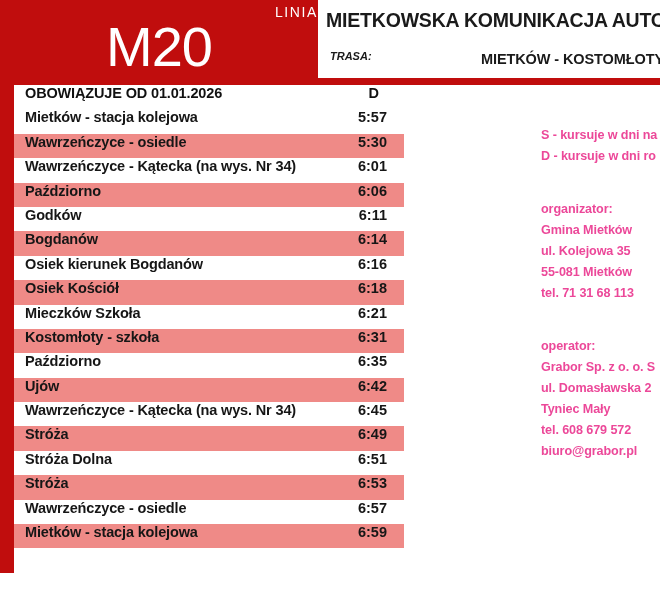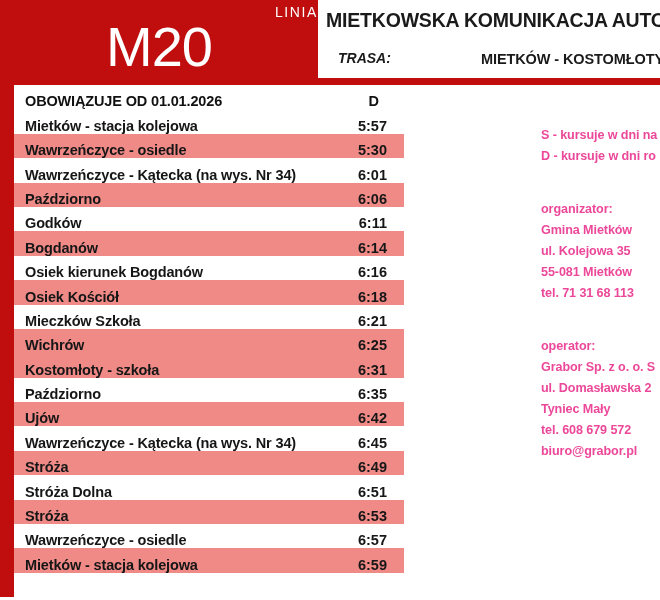--- a/index.html
+++ b/index.html
@@ -63,23 +63,23 @@
     left: 8px;
     top: 9px;
     font-size: 19.5px;
     font-weight: bold;
     color: #1a1a1a;
     white-space: nowrap;
     letter-spacing: -0.2px;
   }
   #trasa-label {
     position: absolute;
-    left: 20px;
+    left: 12px;
     top: 50px;
-    font-size: 14px;
+    font-size: 11px;
     font-style: italic;
     font-weight: bold;
     color: #1a1a1a;
     white-space: nowrap;
   }
   #trasa-value {
     position: absolute;
     left: 163px;
     top: 51px;
     font-size: 14.5px;
@@ -115,21 +115,21 @@
     height: 100%;
     background: #c00d0d;
   }
   .row-inner {
     position: relative;
     height: 100%;
     padding-left: 11px;
     padding-right: 8px;
     box-sizing: border-box;
     display: flex;
-    align-items: flex-end;
+    align-items: flex-start;
     justify-content: space-between;
   }
   .stop-name {
     font-size: 14.5px;
     font-weight: bold;
     color: #161616;
     white-space: nowrap;
     letter-spacing: -0.15px;
   }
   .stop-time {
@@ -238,26 +238,20 @@
     <div class="row shaded">
       <div class="row-inner">
         <span class="stop-name">Osiek Kościół</span>
         <span class="stop-time">6:18</span>
       </div>
     </div>
     <div class="row">
       <div class="row-inner">
         <span class="stop-name">Mieczków Szkoła</span>
         <span class="stop-time">6:21</span>
-      </div>
-    </div>
-    <div class="row shaded">
-      <div class="row-inner">
-        <span class="stop-name">Wichrów</span>
-        <span class="stop-time">6:25</span>
       </div>
     </div>
     <div class="row shaded">
       <div class="row-inner">
         <span class="stop-name">Kostomłoty - szkoła</span>
         <span class="stop-time">6:31</span>
       </div>
     </div>
     <div class="row">
       <div class="row-inner">

